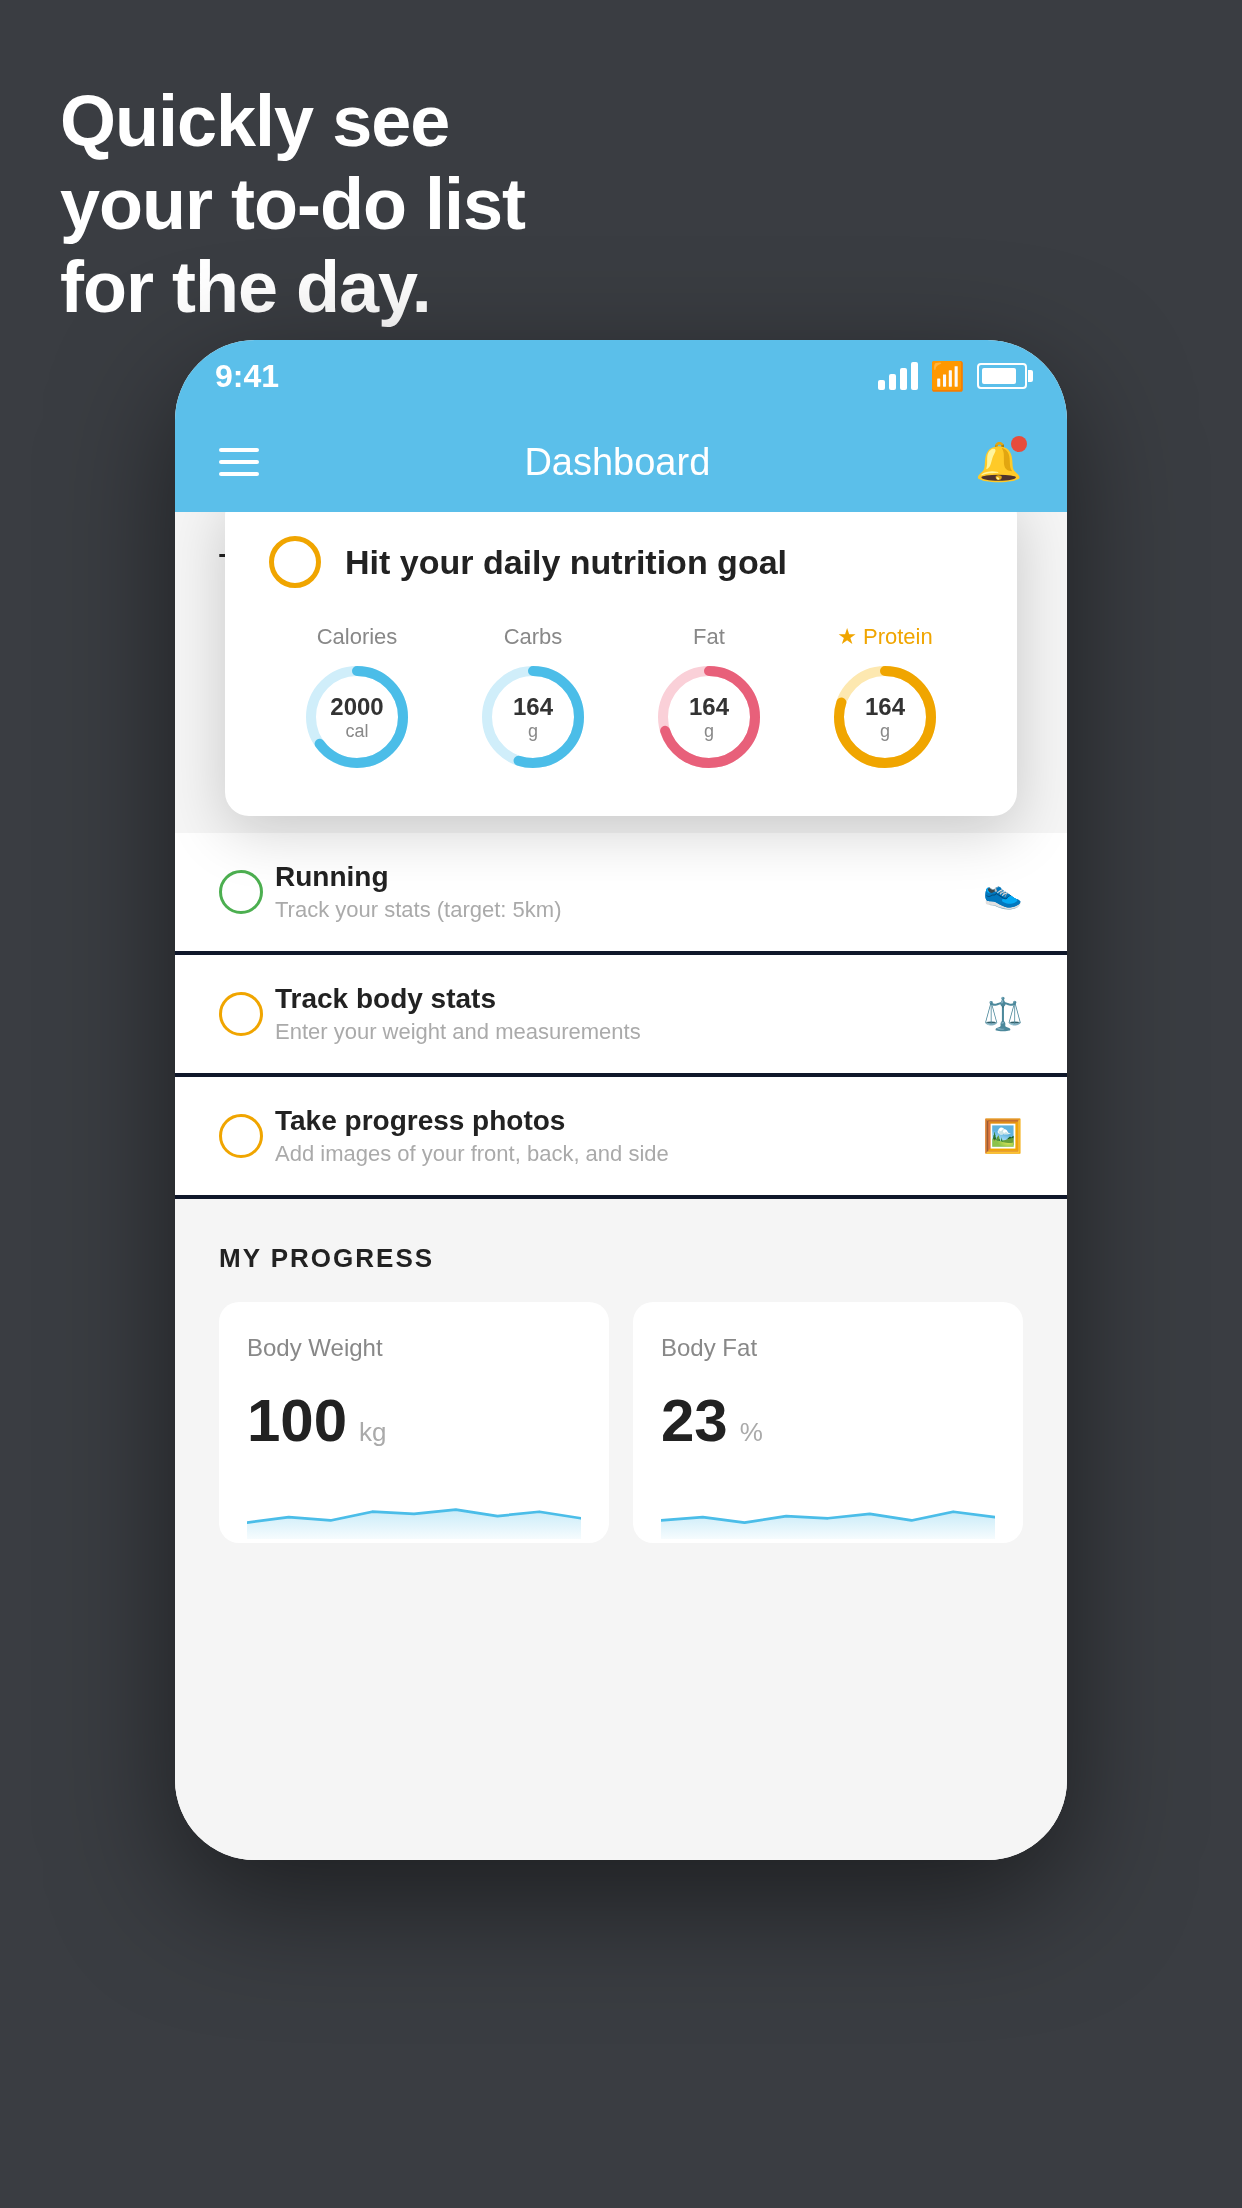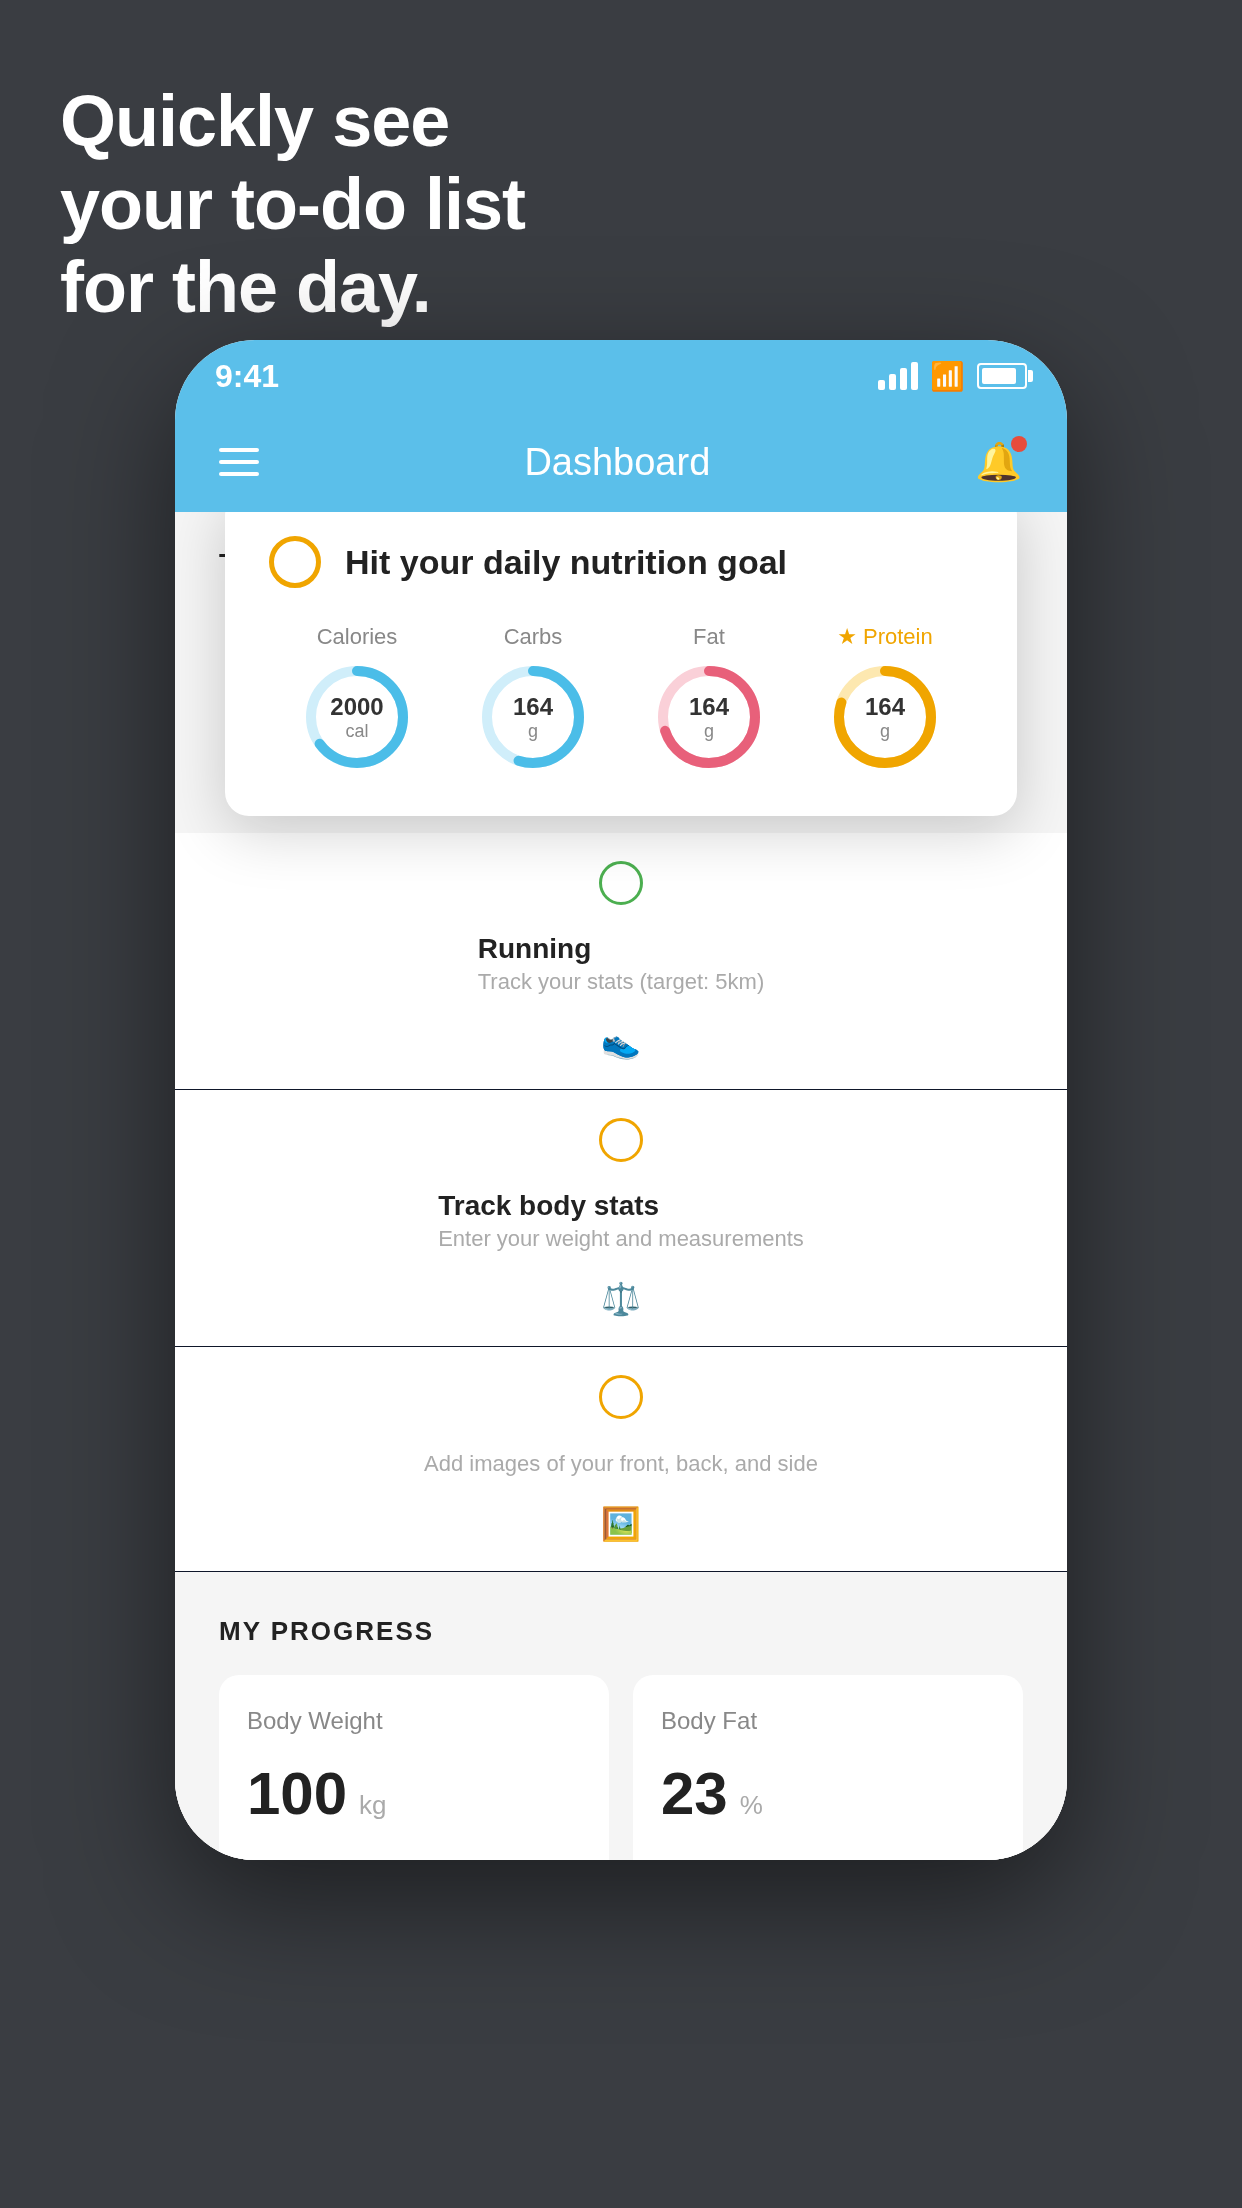--- a/index.html
+++ b/index.html
@@ -241,23 +241,22 @@
 
     
     .todo-list {
       background: #ffffff;
       margin-top: 230px;
     }
     .todo-item {
       display: flex;
       align-items: center;
       padding: 28px 44px;
-      border-bottom: 1px solid #0f172a;
-      gap: 28px;
-      flex-direction: column;
+      border-bottom: 4px solid #0f172a;
+      gap: 12px;
     }
     .todo-circle {
       width: 44px;
       height: 44px;
       border-radius: 50%;
       border: 3.5px solid #ddd;
       flex-shrink: 0;
     }
     .todo-circle.green { border-color: #4caf50; }
     .todo-circle.yellow { border-color: #f0a500; }
@@ -445,20 +444,21 @@
     <div class="todo-circle yellow"></div>
     <div class="todo-text-group">
       <div class="todo-title">Track body stats</div>
       <div class="todo-sub">Enter your weight and measurements</div>
     </div>
     <span class="todo-icon-right">⚖️</span>
   </div>
         <div class="todo-item">
     <div class="todo-circle yellow"></div>
     <div class="todo-text-group">
+      <div class="todo-title">Take progress photos</div>
       <div class="todo-sub">Add images of your front, back, and side</div>
     </div>
     <span class="todo-icon-right">🖼️</span>
   </div>
       </div>
 
     <div class="progress-section">
       <div class="progress-label">MY PROGRESS</div>
       <div class="progress-cards" id="progress-cards">
       <div class="progress-card">

